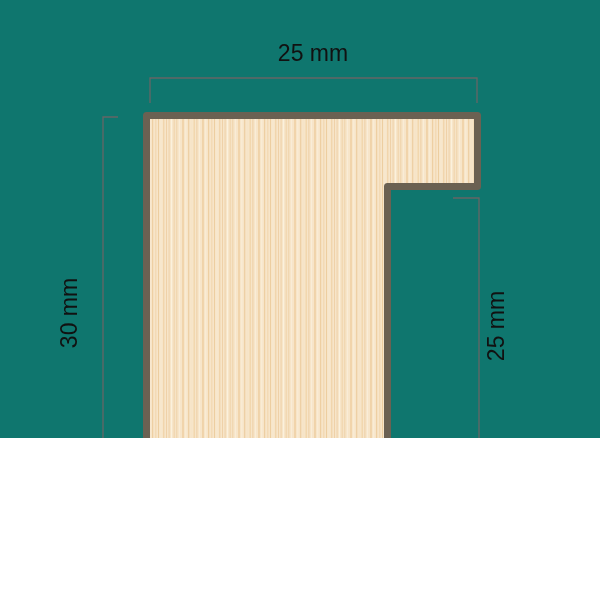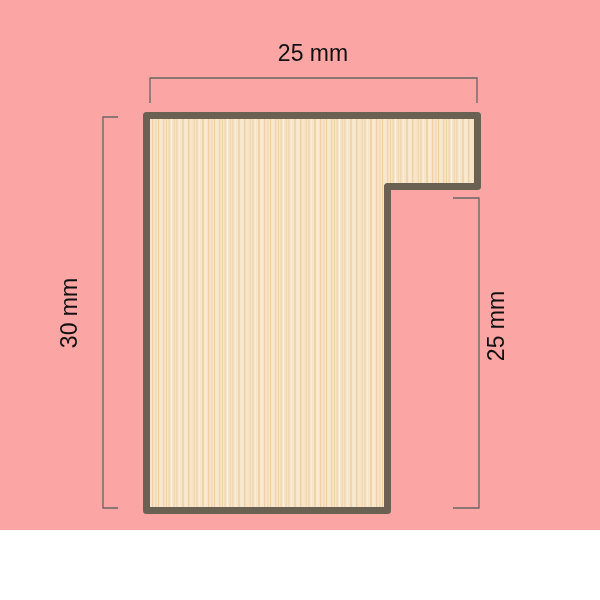--- a/index.html
+++ b/index.html
@@ -6,22 +6,22 @@
     margin: 0;
     padding: 0;
     width: 600px;
     height: 600px;
     background: #ffffff;
     font-family: "Liberation Sans", sans-serif;
   }
   .canvas {
     position: relative;
     width: 600px;
-    height: 530px;
-    background: #fca5a5;
+    height: 438px;
+    background: #0f766e;
     overflow: hidden;
   }
   .diagram-svg {
     position: absolute;
     left: 0;
     top: 0;
   }
   .dim-label {
     position: absolute;
     font-size: 23px;

